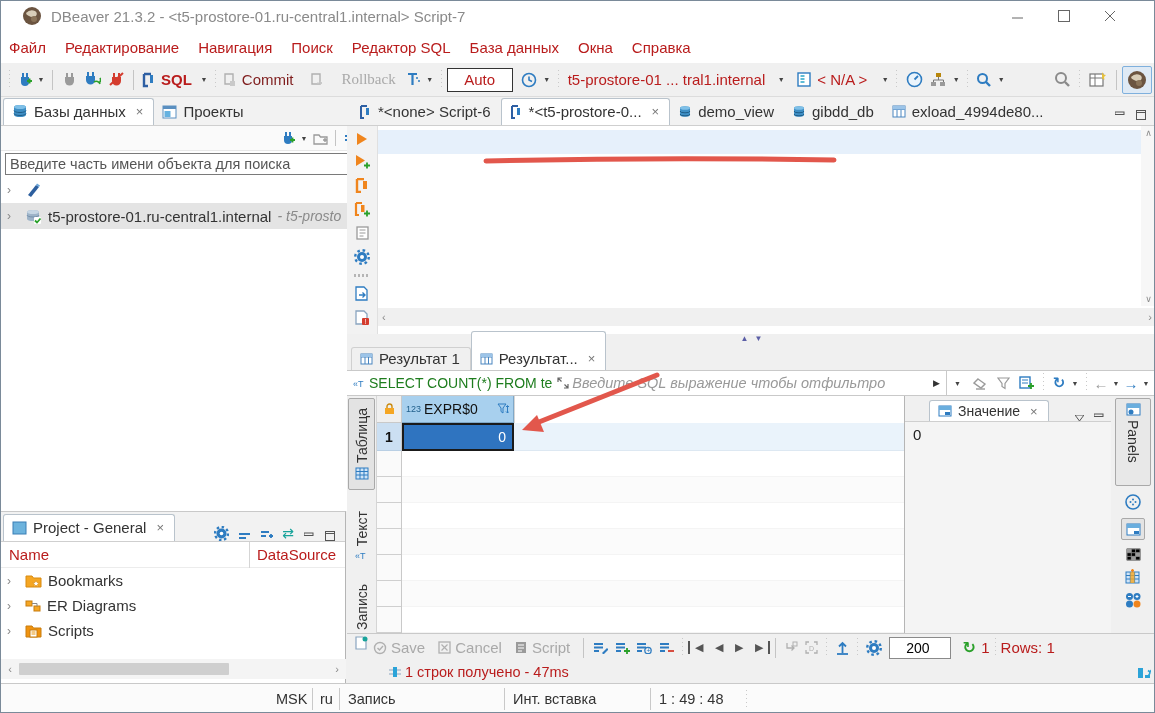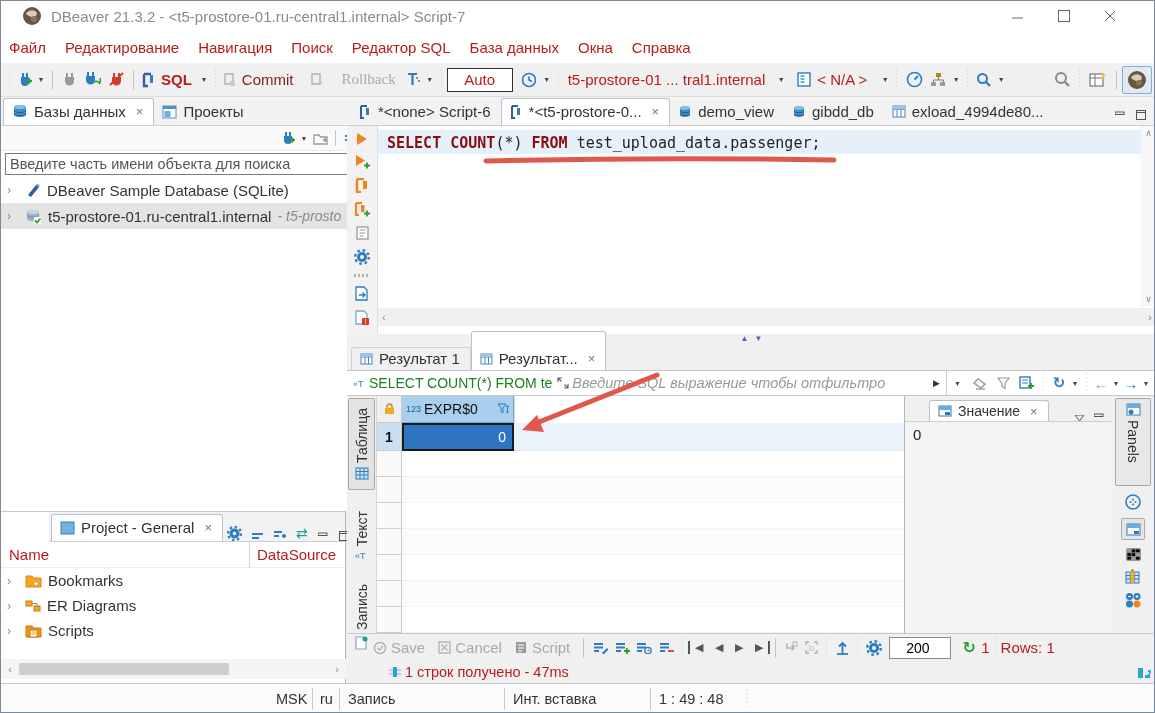--- a/index.html
+++ b/index.html
@@ -289,40 +289,39 @@
       <span class="dd">▼</span>
     </div>
     <div class="treerow">
       <span class="chev">›</span>
       <span class="ic">
         <svg width="16" height="16">
             <path d="M3 13 L11 3 l3 2 -8 10 z" fill="#2d5f9e"></path>
             <path d="M11 3 l3 2 1-1.5 -3-2z" fill="#6aa5d8"></path>
           </svg>
       </span>
-      <span>DBeaver Sample Database (SQLite)</span>
     </div>
     <div class="treerow" style="background:#e4e4e4;">
       <span class="chev">›</span>
       <span class="ic">
         <svg width="17" height="16">
             <path d="M2 4 a6 2 0 0 1 12 0 v7 a6 2 0 0 1 -12 0 z" fill="#9db3c8"></path>
             <ellipse cx="8" cy="4" rx="6" ry="2" fill="#c6d6e4"></ellipse>
             <path d="M2 7 a6 2 0 0 0 12 0" stroke="#7590ab" fill="none"></path>
             <rect x="9" y="9" width="7" height="7" rx="1" fill="#fff"></rect>
             <path d="M10 12.5 l2 2 3.5-4" stroke="#2aa02a" stroke-width="1.8" fill="none"></path>
           </svg>
       </span>
       <span>t5-prostore-01.ru-central1.internal</span>
       <span style="color:#8a8a8a;font-style:italic;font-size:14px;">- t5-prosto</span>
     </div>
   </div>
 
   <div class="abs" style="left:0;top:510px;width:345px;height:172px;background:#fff;border-right:1px solid #b5b5b5;border-top:1px solid #c9c9c9;">
-    <div class="tabbar" style="height:30px;padding-left:2px;margin-left:48px;">
+    <div class="tabbar" style="height:30px;padding-left:2px;">
       <span class="tab active">
         <span class="ic">
           <svg width="15" height="14">
               <rect x="1" y="1" width="13" height="12" fill="#6db3dd" stroke="#3a7fb5"></rect>
             </svg>
         </span>
         <span>Project - General</span>
         <span class="closex">×</span>
       </span>
       <span style="flex:1"></span>
@@ -516,30 +515,20 @@
           <svg width="14" height="15">
             <path d="M1 1 h8 l3 3 v10 H1z" fill="#fff" stroke="#8aa5c0" stroke-width="1.3"></path>
             <rect x="7" y="8" width="7" height="7" rx="1" fill="#d43c2e"></rect>
             <text x="9.5" y="14" font-size="7" fill="#fff" font-family="sans-serif">!</text>
           </svg>
         </span>
     </div>
 
     <div class="abs" style="left:31px;top:4px;width:765px;height:24px;background:#e6f0fb;"></div>
 
-    <div class="abs mono row" style="left:40px;top:7px;height:20px;">
-      <span class="kw">SELECT</span>
-        <span>&nbsp;</span>
-      <span class="kw">COUNT</span>
-      <span style="color:#222;">(*)</span>
-        <span>&nbsp;</span>
-      <span class="kw">FROM</span>
-        <span>&nbsp;</span>
-      <span style="color:#222;">test_upload_data.passenger;</span>
-    </div>
 
     <div class="abs" style="right:0;top:0;width:15px;height:180px;background:#f7f7f7;display:flex;flex-direction:column;align-items:center;justify-content:space-between;padding:2px 0;">
       <span class="scrollarrow" style="font-size:9px;">∧</span>
       <span class="scrollarrow" style="font-size:9px;">∨</span>
     </div>
 
     <div class="abs row" style="left:31px;top:182px;width:778px;height:18px;background:#f0f0f0;justify-content:space-between;padding:0 4px;">
       <span class="scrollarrow">‹</span>
       <span class="scrollarrow">›</span>
     </div>

